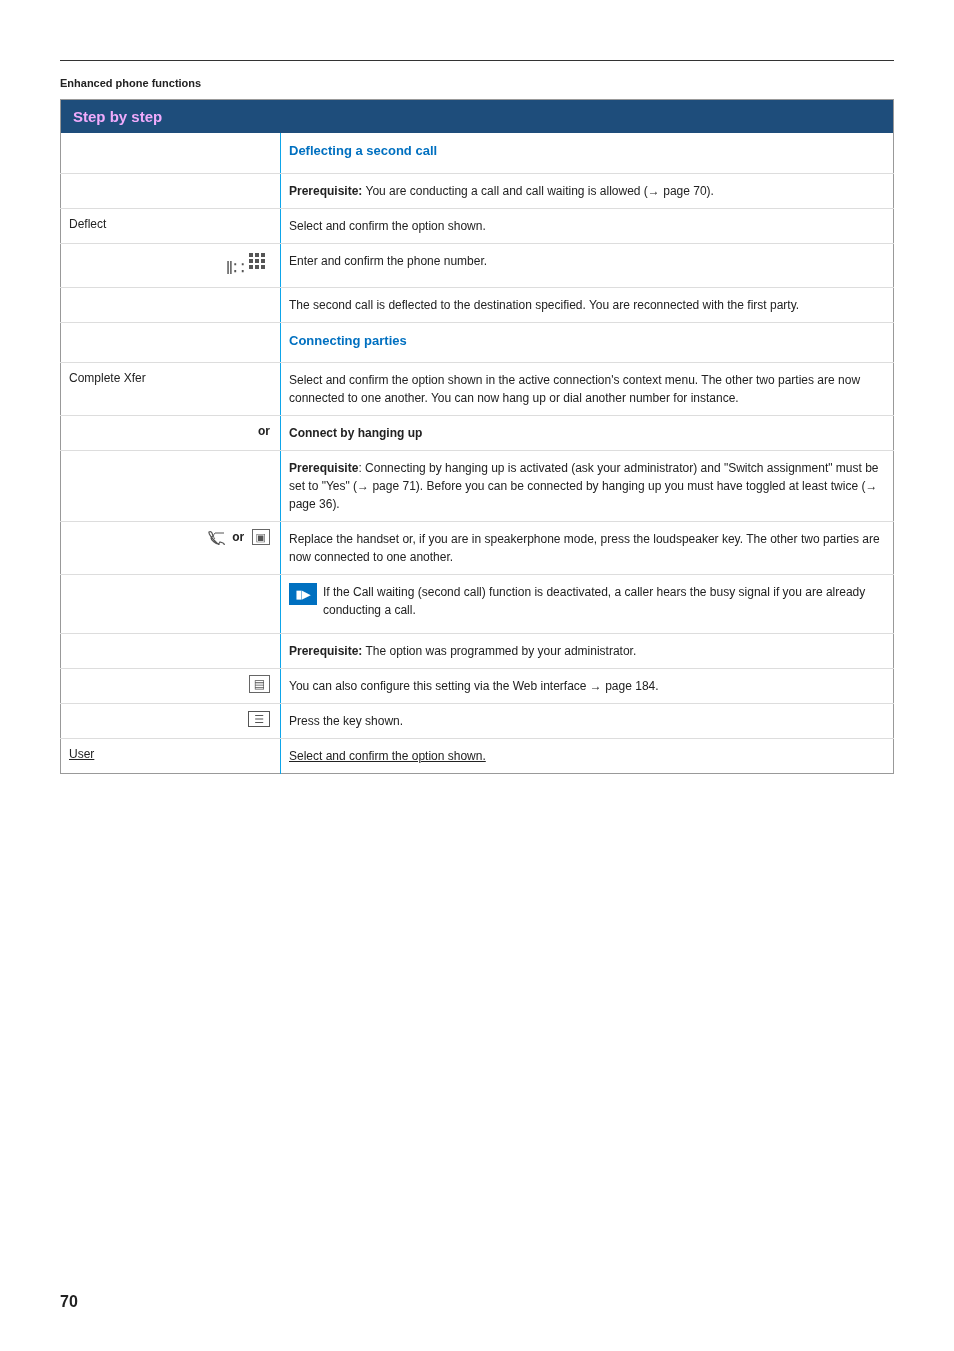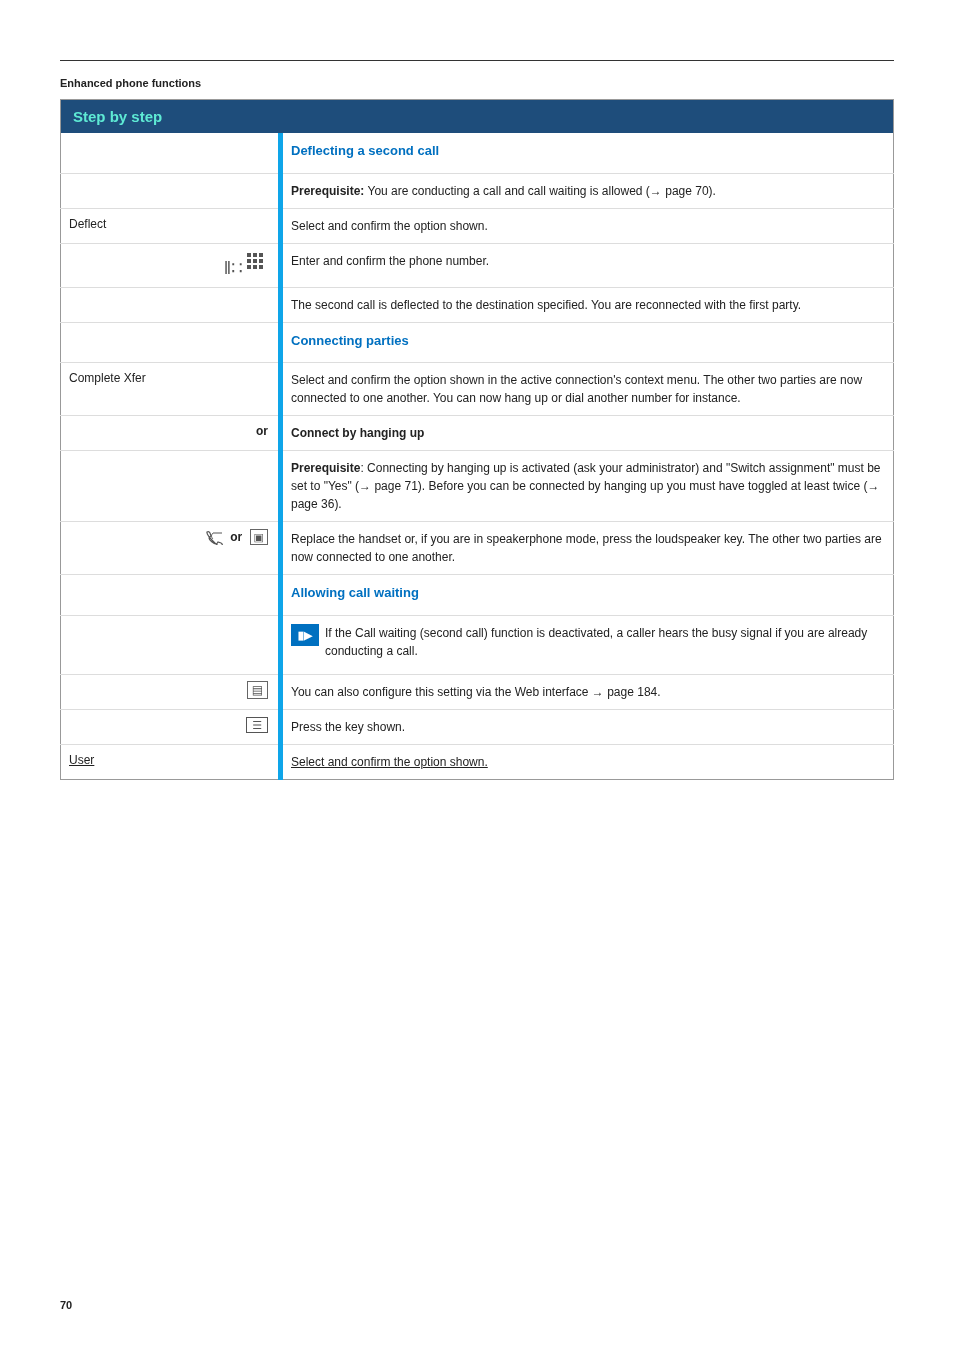--- a/index.html
+++ b/index.html
@@ -34,21 +34,21 @@
       width: 100%;
       border: 1px solid #999;
       border-collapse: collapse;
     }
     .main-table td {
       vertical-align: top;
       padding: 8px;
     }
     .left-col {
       width: 220px;
-      border-right: 5px solid #0ea5e9;
+      border-right: 1px solid #0ea5e9;
       padding: 8px 10px;
       font-size: 12px;
       color: #222;
     }
     .right-col {
       padding: 8px 14px;
       font-size: 12px;
       line-height: 1.5;
       color: #222;
     }
@@ -101,21 +101,21 @@
       padding: 1px 4px;
     }
     .cell-center {
       text-align: right;
       vertical-align: middle;
     }
     .page-number {
       position: absolute;
       bottom: 40px;
       left: 60px;
-      font-size: 11px;
+      font-size: 16px;
       font-weight: bold;
       color: #222;
     }
     tr td { border-bottom: 1px solid #ddd; }
     tr:last-child td { border-bottom: none; text-decoration: underline; }
     .step-header-row td {
       background: #1a5276;
       color: #fff;
       font-size: 15px;
       font-weight: bold;
@@ -126,21 +126,21 @@
 <body>
 
 <div class="page">
   <hr class="header-rule">
   <div class="header-label">Enhanced phone functions</div>
 
   <table class="main-table">
 
     <tbody>
         <tr class="step-header-row">
-      <td colspan="1" style="background:#1e4d7b; color:#5eead4; font-size:15px; font-weight:bold; padding:8px 12px; border:none; width:220px;">Step by step</td>
+      <td colspan="1" style="background:#1e4d7b; color:#f0abfc; font-size:15px; font-weight:bold; padding:8px 12px; border:none; width:220px;">Step by step</td>
       <td style="background:#1e4d7b; border:none;"></td>
     </tr>
 
     <tr>
       <td class="left-col"></td>
       <td class="right-col">
         <div class="section-heading">Deflecting a second call</div>
       </td>
     </tr>
 
@@ -231,37 +231,37 @@
         </svg>
         <span style="font-weight:bold; font-size:12px; margin-right:4px;">or</span>
         
         <span class="icon-speaker" style="font-size:11px; border:1px solid #666; padding:1px 3px;">▣</span>
       </td>
       <td class="right-col">
         Replace the handset or, if you are in speakerphone mode, press the loudspeaker key. The other two parties are now connected to one another.
       </td>
     </tr>
 
-    <tr>
-      <td class="left-col"></td>
-      <td class="right-col">
-        <div class="section-heading">Allowing call waiting</div>
-      </td>
-    </tr>
 
     <tr>
       <td class="left-col"></td>
       <td class="right-col">
         <div class="info-row">
           <span class="info-icon">▮▶</span>
           <span>If the Call waiting (second call) function is deactivated, a caller hears the busy signal if you are already conducting a call.</span>
         </div>
       </td>
     </tr>
 
+    <tr>
+      <td class="left-col"></td>
+      <td class="right-col">
+        <span class="bold">Prerequisite:</span> The option was programmed by your administrator.
+      </td>
+    </tr>
 
     <tr>
       <td class="left-col" style="text-align:right; padding:8px 10px;">
         <span class="icon-web" style="font-size:12px; border:1px solid #666; padding:1px 4px;">▤</span>
       </td>
       <td class="right-col">
         You can also configure this setting via the Web interface → page 184.
       </td>
     </tr>
 

